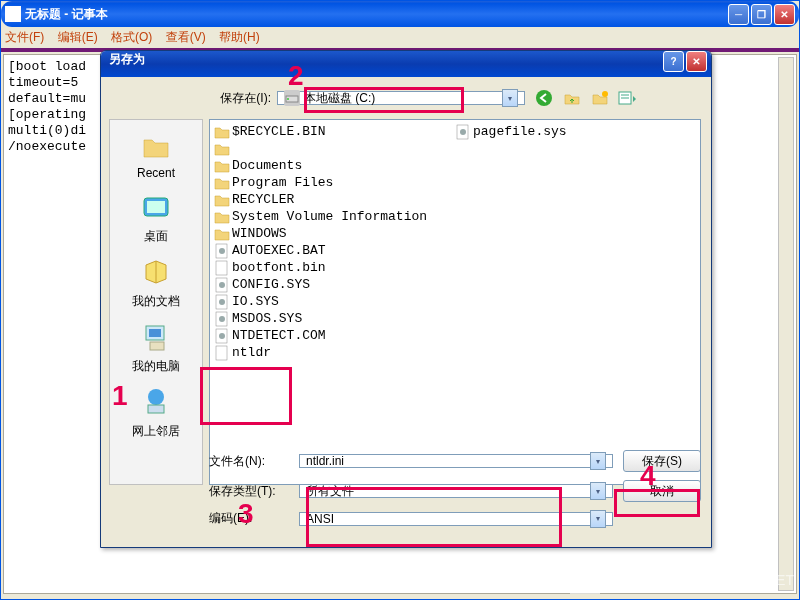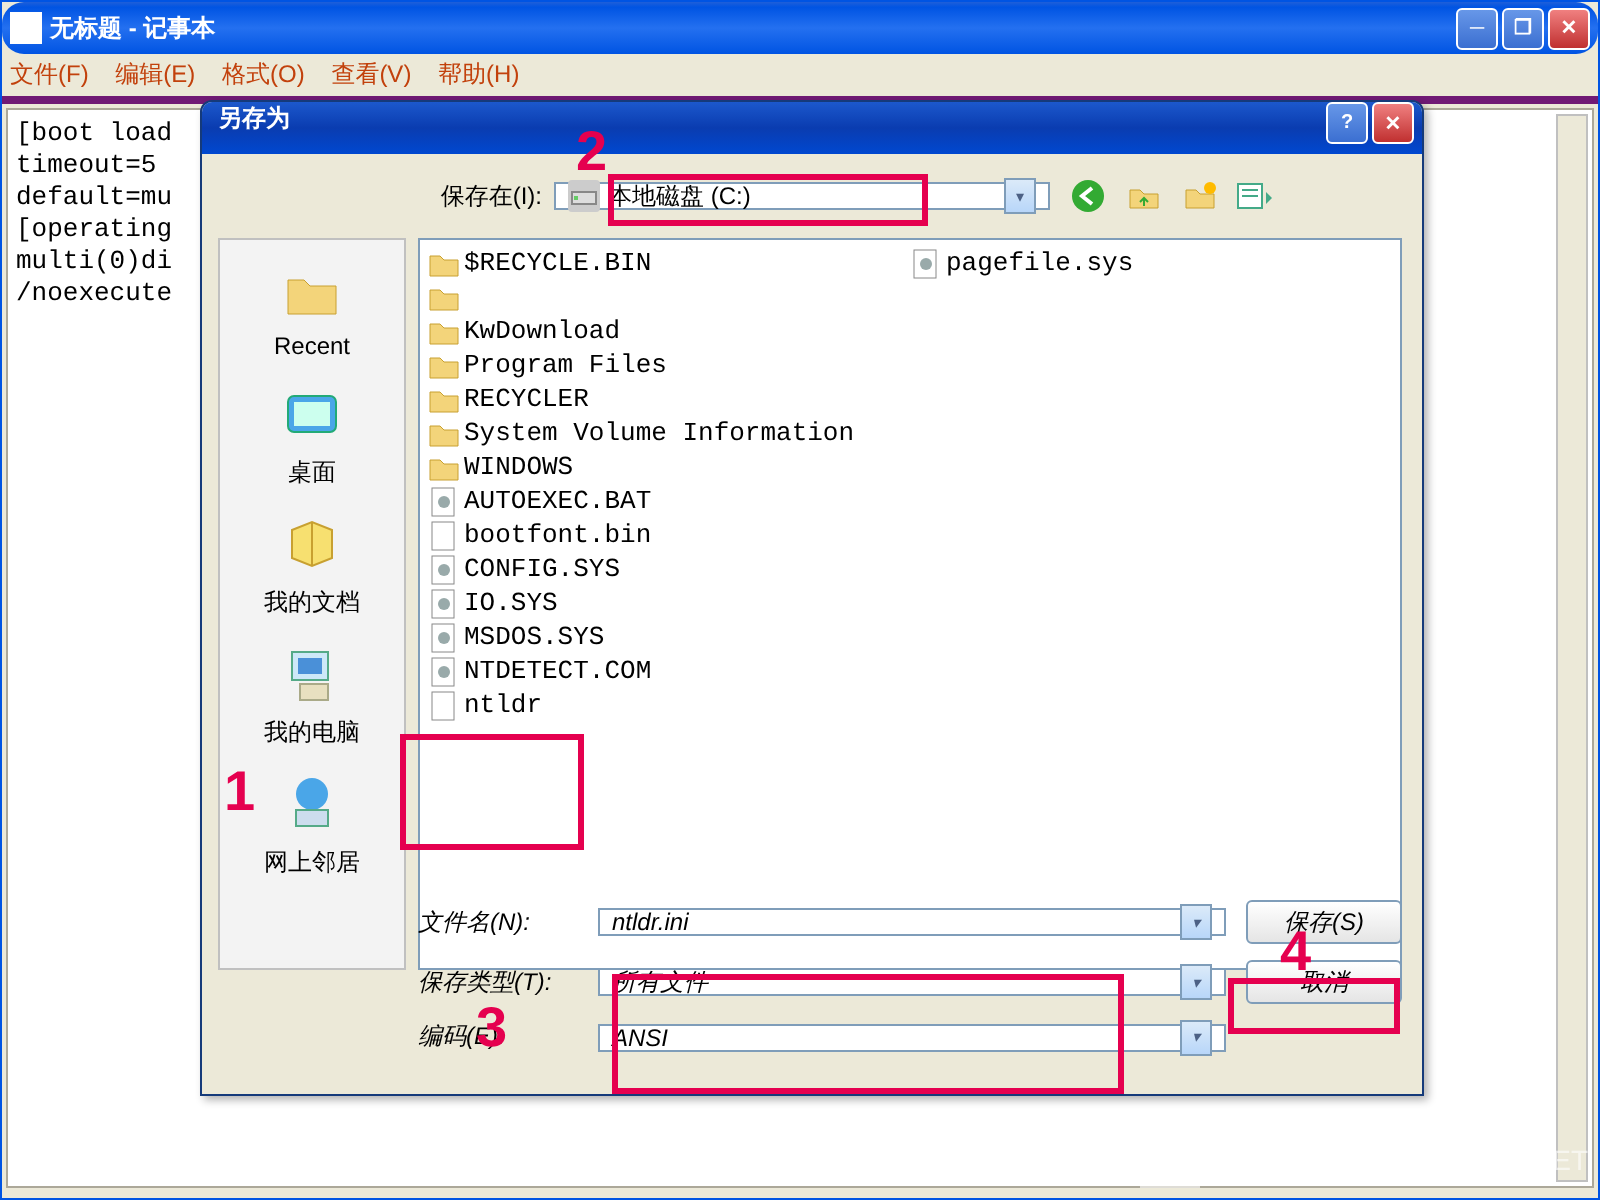--- a/index.html
+++ b/index.html
@@ -41,21 +41,21 @@
 .place .p-icon { width: 32px; height: 32px; margin: 0 auto 4px; display: flex; align-items: center; justify-content: center; }
 .place .p-label { font-size: 12px; }
 
 .file-list { position: absolute; left: 108px; top: 42px; right: 10px; height: 366px; background: white; border: 1px solid #7f9db9; padding: 4px; font-family: "Courier New", monospace; font-size: 13px; overflow: hidden; }
 .fl-cols { display: flex; }
 .fl-col { flex: 1; }
 .fl-item { display: flex; align-items: flex-start; height: 17px; }
 .fl-item .fi-icon { width: 16px; height: 16px; margin-right: 2px; display: inline-flex; align-items: center; justify-content: center; }
 
 .bottom-rows { position: absolute; left: 108px; right: 10px; bottom: 10px; }
-.br { display: flex; align-items: center; margin-bottom: 8px; font-style: italic; }
+.br { display: flex; align-items: center; margin-bottom: 8px; }
 .br label { width: 90px; }
 .br .combo { flex: 1; margin-right: 10px; }
 .br-btn { width: 78px; height: 22px; background: linear-gradient(#fff,#e5e5e5); border: 1px solid #7f9db9; border-radius: 3px; text-align: center; line-height: 20px; }
 
 
 .annot { position: absolute; border: 3px solid #e5004f; pointer-events: none; }
 .annot-num { position: absolute; font-family: Arial; font-size: 28px; font-weight: bold; color: #e5004f; pointer-events: none; }
 
 .watermark { position: absolute; right: 6px; bottom: 6px; color: rgba(255,255,255,.6); font-family: Arial; font-size: 14px; display: flex; align-items: center; gap: 6px; }
 .watermark .logo { width: 30px; height: 26px; border: 2px solid rgba(255,255,255,.6); }
@@ -211,21 +211,21 @@
                   <path class="folder-ic" d="M1 4h5l2 2h7v8H1z"></path>
                 </svg>
               </span>
             </div>
             <div class="fl-item">
               <span class="fi-icon">
                 <svg width="16" height="16">
                   <path class="folder-ic" d="M1 4h5l2 2h7v8H1z"></path>
                 </svg>
               </span>
-              <span>KwDownload</span>
+              <span>Documents</span>
             </div>
             <div class="fl-item">
               <span class="fi-icon">
                 <svg width="16" height="16">
                   <path class="folder-ic" d="M1 4h5l2 2h7v8H1z"></path>
                 </svg>
               </span>
               <span>Program Files</span>
             </div>
             <div class="fl-item">

